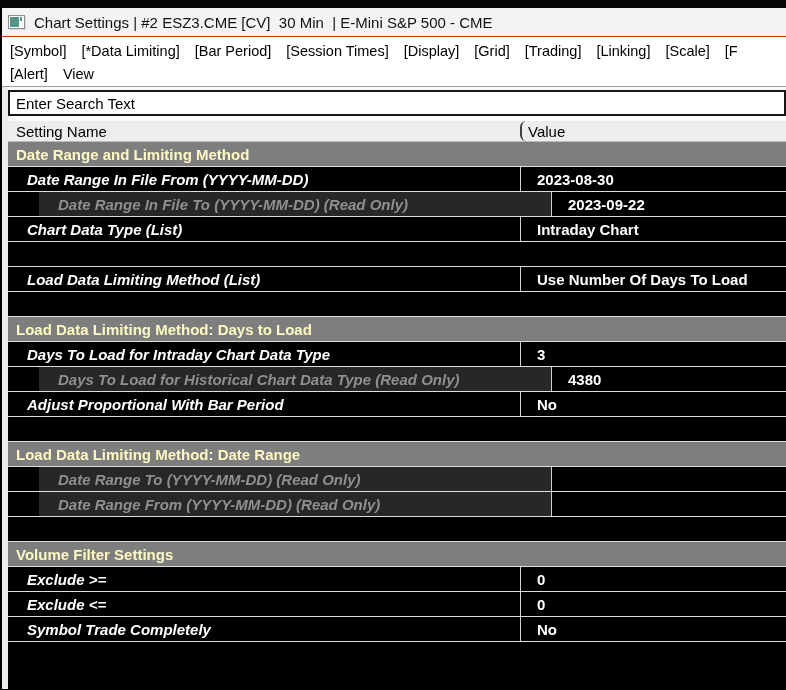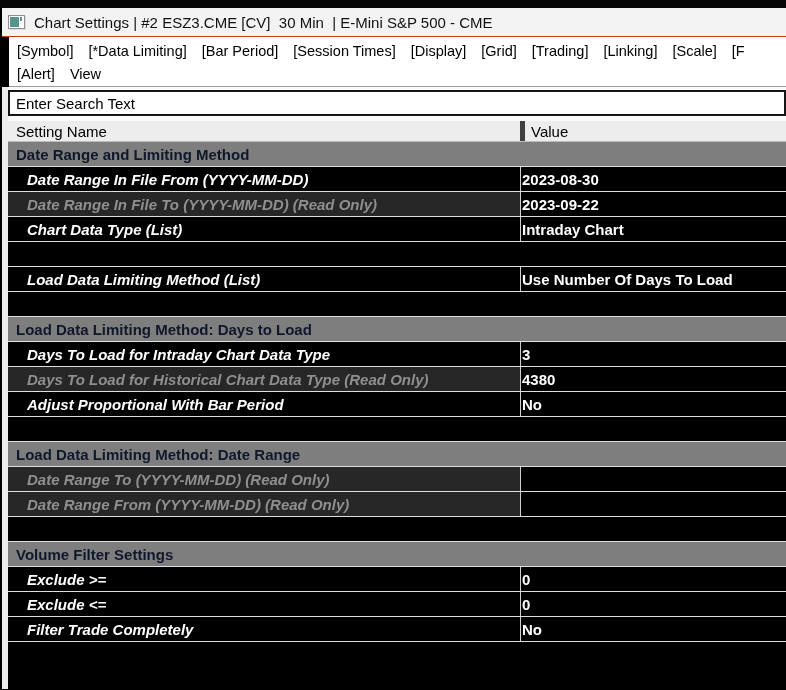--- a/index.html
+++ b/index.html
@@ -21,55 +21,55 @@
     border-bottom:1px solid #c2410c;
   }
   .win-icon{
     width:17px;height:14px;background:#fff;border:1px solid #8f8f8f;
     margin-right:9px;position:relative;box-shadow:1px 1px 0 #d9d9d9;
   }
   .win-icon .pane{position:absolute;left:1px;top:1px;bottom:1px;width:9px;background:var(--icon-teal);}
   .win-icon .tick{position:absolute;right:2px;top:1px;width:2px;height:4px;background:var(--icon-teal);}
   .title-text{font-size:15px;color:#121212;white-space:pre;}
   .menubar{
-    background:var(--menu-bg);margin-left:9px;height:50px;
+    background:var(--menu-bg);margin-left:2px;height:50px;
     padding:3px 0 0 8px;overflow:hidden;border-bottom:1px solid #9e9e9e;text-decoration:underline;
   }
   .menu-row{white-space:nowrap;line-height:23px;font-size:14.5px;color:#000;}
   .menu-item{display:inline-block;margin-right:15px;cursor:default;}
   .client{
     margin-left:2px;border-left:6px solid #ececec;background:#000;
     height:602px;display:flex;flex-direction:column;
   }
   .search-area{height:34px;background:#fbfbfb;padding-top:3px;}
   .search-input{
     display:block;width:100%;height:26px;border:2px solid #161616;background:#fff;
     font-family:inherit;font-size:15px;color:#000;padding:0 6px;outline:none;border-radius:0;
   }
   .grid-header{
     height:21px;background:var(--header-bg);display:flex;align-items:stretch;
     color:#000;font-size:15px;border-bottom:1px solid #bdbdbd;
   }
   .grid-header .hcell{display:flex;align-items:center;padding-left:8px;}
   .grid-header .hname{width:512px;}
-  .grid-header .hvalue{flex:1;border-left:5px solid #404040;padding-left:6px;}
+  .grid-header .hvalue{flex:1;border-left:2px solid #404040;padding-left:6px;border-radius:6px;}
   .settings-grid{display:flex;flex-direction:column;}
   .trow{
     display:flex;height:25px;background:var(--row-bg);
     border-bottom:1px solid var(--line);
     font-size:15px;font-weight:700;color:var(--row-text);
   }
   .trow.section{
     background:var(--section-bg);
   }
-  .section-label{display:flex;align-items:center;padding-left:8px;color:#0f172a;}
+  .section-label{display:flex;align-items:center;padding-left:8px;color:#fef9c3;}
   .trow .cell{display:flex;align-items:center;overflow:hidden;white-space:nowrap;}
   .trow .name{width:512px;padding-left:19px;font-style:italic;}
-  .trow .value{flex:1;border-left:1px solid #cfcfcf;padding-left:1px;}
-  .trow.readonly .name{background:var(--ro-bg);color:var(--ro-text);}
+  .trow .value{flex:1;border-left:1px solid #cfcfcf;padding-left:16px;}
+  .trow.readonly .name{background:var(--ro-bg);color:var(--ro-text);margin-left:31px;}
   .trow.spacer{background:#000;}
   .bottom-filler{flex:1;background:#000;}
 </style>
 </head>
 <body>
 
 <div class="top-strip"></div>
 
 <div class="titlebar">
   <div class="win-icon">
@@ -149,19 +149,19 @@
       </div>
       <div class="trow setting">
         <div class="cell name">Exclude &gt;=</div>
         <div class="cell value">0</div>
       </div>
       <div class="trow setting">
         <div class="cell name">Exclude &lt;=</div>
         <div class="cell value">0</div>
       </div>
       <div class="trow setting">
-        <div class="cell name">Filter Trade Completely</div>
+        <div class="cell name">Symbol Trade Completely</div>
         <div class="cell value">No</div>
       </div>
     </div>
 
   <div class="bottom-filler"></div>
 </div>
 
 </body></html>

